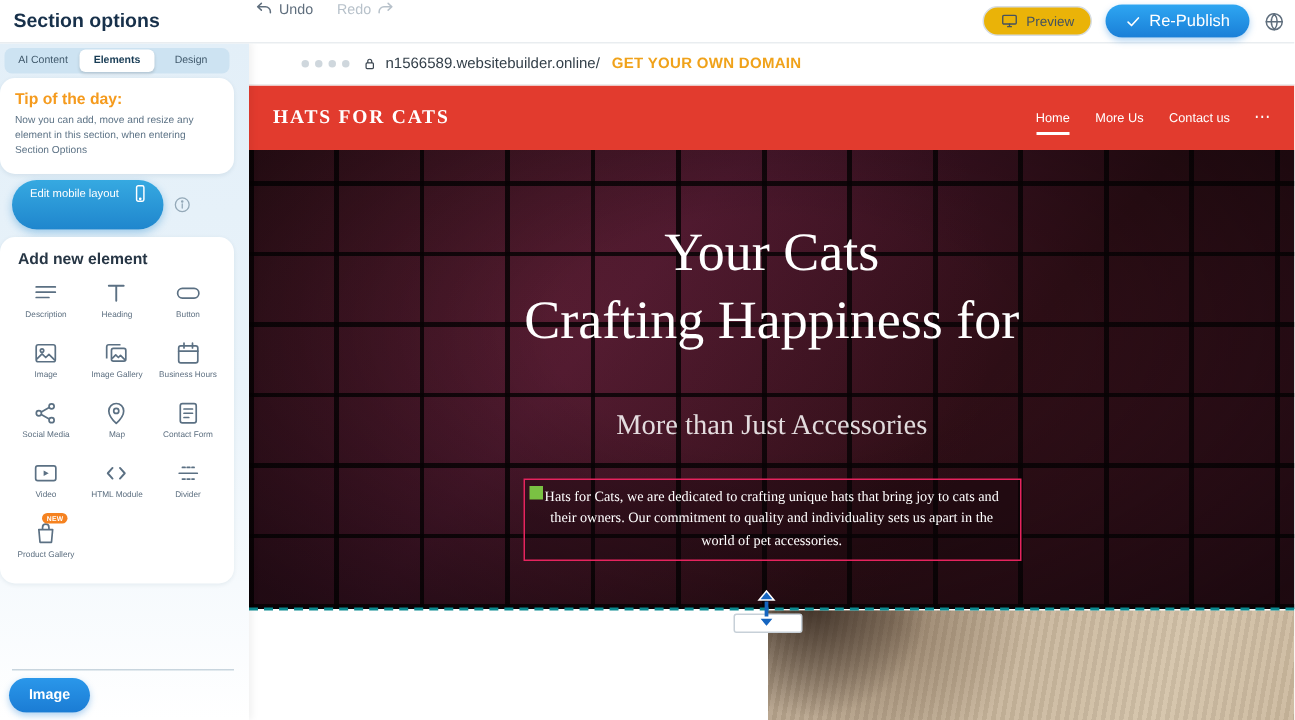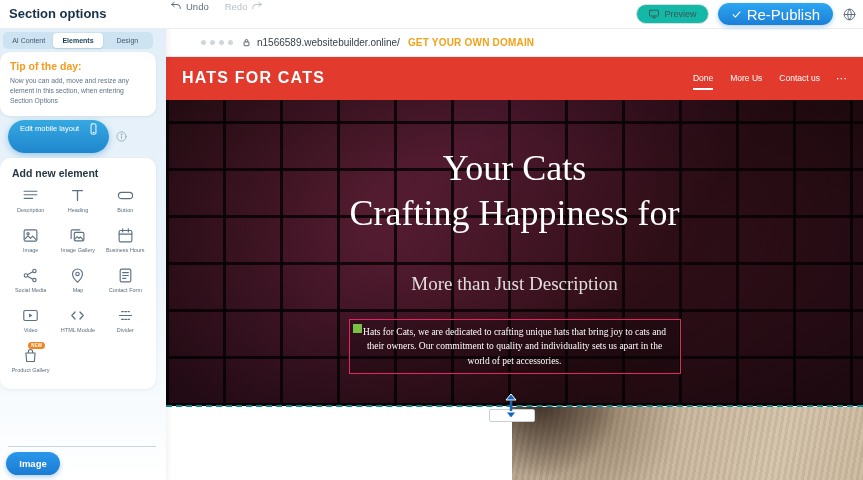--- a/index.html
+++ b/index.html
@@ -11,25 +11,25 @@
   .topbar{position:absolute;left:0;top:0;width:863px;height:28px;background:#fff;
           border-bottom:1px solid #e9edf0;z-index:40;}
   .page-title{position:absolute;left:9px;top:0;height:28px;line-height:28px;
               font-size:13px;font-weight:bold;color:#17304a;}
   .history{position:absolute;left:170px;top:0;height:28px;display:flex;align-items:flex-start;
            gap:16px;font-size:9.5px;color:#5f6e7d;}
   .hist-btn{display:flex;align-items:center;gap:4px;cursor:pointer;}
   .hist-btn.disabled{color:#b7c1ca;}
   .topbar-right{position:absolute;right:6px;top:0;height:28px;display:flex;align-items:center;gap:9px;}
   .preview-btn{display:flex;align-items:center;gap:5px;height:20px;padding:0 11px;
-               border:1px solid #d7dde3;border-radius:11px;background:#14b8a6;font-size:9px;
+               border:1px solid #d7dde3;border-radius:11px;background:#eab308;font-size:9px;
                color:#44525f;font-family:inherit;cursor:pointer;}
   .republish-btn{display:flex;align-items:center;gap:5px;height:22px;padding:0 13px;border:none;
                  border-radius:12px;background:linear-gradient(180deg,#2ea6f2,#1a7fd7);color:#fff;
-                 font-size:15px;font-family:inherit;cursor:pointer;
+                 font-size:11px;font-family:inherit;cursor:pointer;
                  box-shadow:0 2px 5px rgba(26,127,215,.35);}
   .globe-btn{color:#5f6e7d;cursor:pointer;display:flex;align-items:center;}
 
   
   .sidebar{position:absolute;left:0;top:28px;width:166px;height:452px;z-index:30;
            background:linear-gradient(180deg,#e3eff8 0%,#e9f3fa 50%,#f6fafd 80%,#ffffff 100%);
            box-shadow:2px 0 5px rgba(0,0,0,.06);}
   .tabs{position:absolute;left:3px;top:4px;width:150px;height:17px;background:#cde3f2;
         border-radius:5px;display:flex;padding:1px;box-sizing:border-box;}
   .tab{flex:1;display:flex;align-items:center;justify-content:center;font-size:7px;
@@ -69,21 +69,21 @@
   .chrome-dots{display:flex;gap:4px;margin-left:7px;}
   .chrome-dot{width:5px;height:5px;border-radius:50%;background:#cfd7dd;}
   .lock{margin-left:9px;color:#3c4752;}
   .url{margin-left:6px;font-size:10px;color:#333f49;}
   .domain-cta{margin-left:8px;font-size:10px;font-weight:bold;color:#f0a21a;letter-spacing:.2px;cursor:pointer;}
 
   
   .previewport{position:absolute;left:166px;top:56px;width:697px;height:424px;background:#fff;overflow:hidden;}
   .site-header{position:absolute;left:0;top:0;width:100%;height:44px;background:#e23b2e;
                display:flex;align-items:center;padding:0 16px;box-sizing:border-box;z-index:3;}
-  .logo{font-family:Liberation Sans, sans-serif;font-weight:bold;font-size:16px;letter-spacing:1.2px;
+  .logo{font-family:Liberation Serif, serif;font-weight:bold;font-size:13px;letter-spacing:1.2px;
         color:#fff;cursor:pointer;}
   .site-nav{margin-left:auto;display:flex;align-items:center;gap:17px;margin-right:16px;}
   .nav-item{position:relative;font-size:8.5px;color:#fff;cursor:pointer;}
   .nav-item.active::after{content:"";position:absolute;left:0;right:0;bottom:-7px;height:2px;background:#fff;}
   .nav-more{font-size:11px;color:#fff;cursor:pointer;line-height:1;}
 
   .hero{position:absolute;left:0;top:44px;width:100%;height:306px;display:flex;flex-direction:column;
         align-items:center;
         background:
           radial-gradient(ellipse at 50% 40%, rgba(0,0,0,0) 30%, rgba(0,0,0,.5) 95%),
@@ -318,33 +318,33 @@
   </span>
   <span class="url">n1566589.websitebuilder.online/</span>
   <span class="domain-cta">GET YOUR OWN DOMAIN</span>
 </div>
 
 <div class="previewport">
 
   <div class="site-header">
     <span class="logo">HATS FOR CATS</span>
     <div class="site-nav">
-      <span class="nav-item active">Done</span>
+      <span class="nav-item active">Home</span>
       <span class="nav-item">More Us</span>
       <span class="nav-item">Contact us</span>
     </div>
     <span class="nav-more">⋯</span>
   </div>
 
   <div class="hero">
     <h1 class="hero-title">
       <span style="display:block">Your Cats</span>
       <span style="display:block">Crafting Happiness for</span>
     </h1>
-    <div class="hero-sub">More than Just Description</div>
+    <div class="hero-sub">More than Just Accessories</div>
     <div class="para-box">
       <span class="green-handle"></span>
       <p class="para">Hats for Cats, we are dedicated to crafting unique hats that bring joy to cats and their owners. Our commitment to quality and individuality sets us apart in the world of pet accessories.</p>
     </div>
   </div>
 
   <div class="section-line"></div>
   <div class="resize-label"></div>
   <div class="resize-arrows">
     <svg width="14" height="26" viewBox="0 0 14 26">

